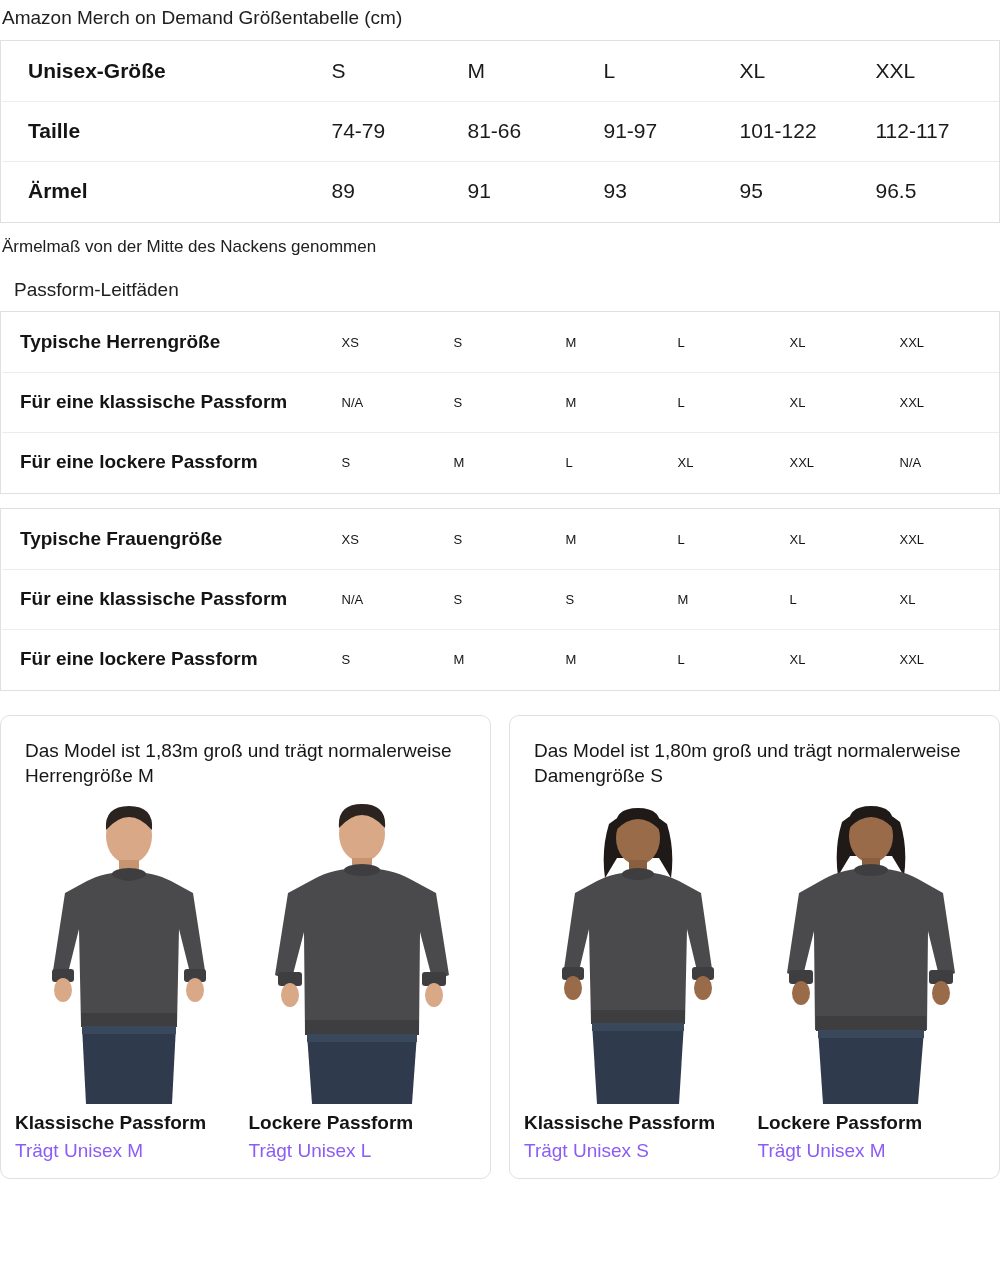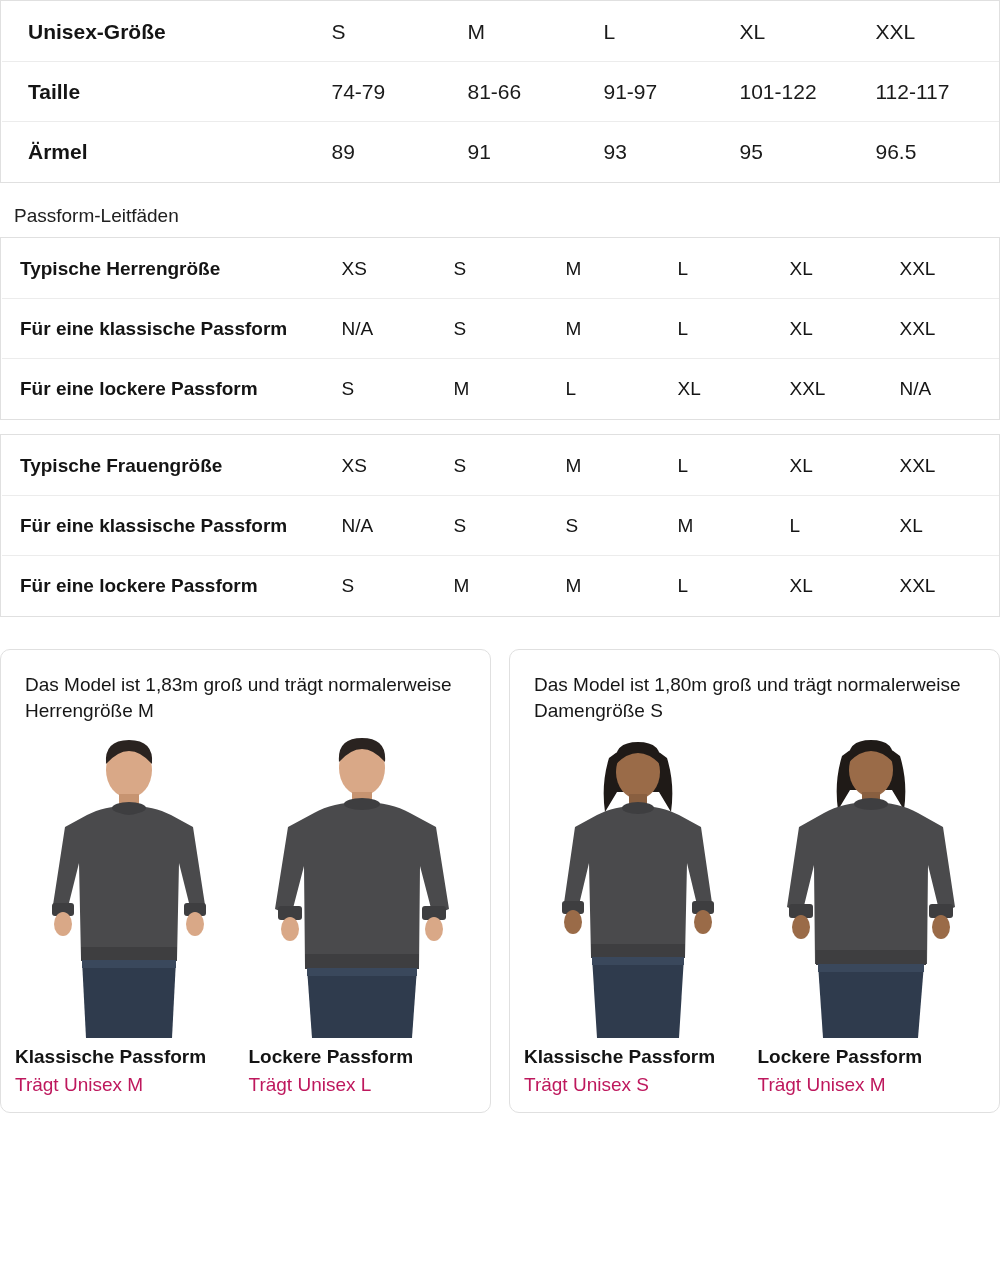--- a/index.html
+++ b/index.html
@@ -70,36 +70,36 @@
   .size-table .rowhead {
     font-weight: bold;
     padding-left: 26px;
     font-size: 21px;
   }
   .size-table .valcell { color: #1a1a1a; }
 
   
   .fit-table td, .fit-table th {
     height: 59px;
-    font-size: 19px;
+    font-size: 13px;
     color: #141414;
   }
   .fit-table .rowhead {
     font-weight: bold;
     padding-left: 18px;
     font-size: 19px;
   }
 
   .gap { height: 14px; }
 
   
   .cards {
     display: flex;
     gap: 18px;
-    margin-top: 32px;
+    margin-top: 24px;
   }
   .card {
     flex: 1 1 0;
     border: 1px solid #e0e0e0;
     border-radius: 10px;
     padding: 18px 14px 10px 14px;
     box-sizing: border-box;
   }
   .card-title {
     font-size: 19px;
@@ -121,33 +121,34 @@
     position: relative;
   }
   .fig-label {
     font-size: 19px;
     font-weight: bold;
     color: #141414;
     margin-top: 8px;
   }
   .fig-sub {
     font-size: 19px;
-    color: #be185d;
+    color: #8b5cf6;
     margin-top: 6px;
     margin-bottom: 6px;
   }
 
   
   svg.model { display: block; margin: 0 auto; }
 </style>
 </head>
 <body>
 
 <div class="page">
 
+  <div class="caption">Amazon Merch on Demand Größentabelle (cm)</div>
 
   <div class="tablewrap">
     <table class="grid size-table">
       <colgroup>
         <col style="width:320px">
         <col style="width:136px">
         <col style="width:136px">
         <col style="width:136px">
         <col style="width:136px">
         <col style="width:136px">
@@ -174,20 +175,21 @@
           <td class="valcell">89</td>
           <td class="valcell">91</td>
           <td class="valcell">93</td>
           <td class="valcell">95</td>
           <td class="valcell">96.5</td>
         </tr>
       </tbody>
     </table>
   </div>
 
+  <div class="note">Ärmelmaß von der Mitte des Nackens genommen</div>
 
   <div class="section-label">Passform-Leitfäden</div>
 
   <div class="tablewrap">
     <table class="grid fit-table">
       <colgroup>
         <col style="width:330px">
         <col style="width:112px">
         <col style="width:112px">
         <col style="width:112px">

